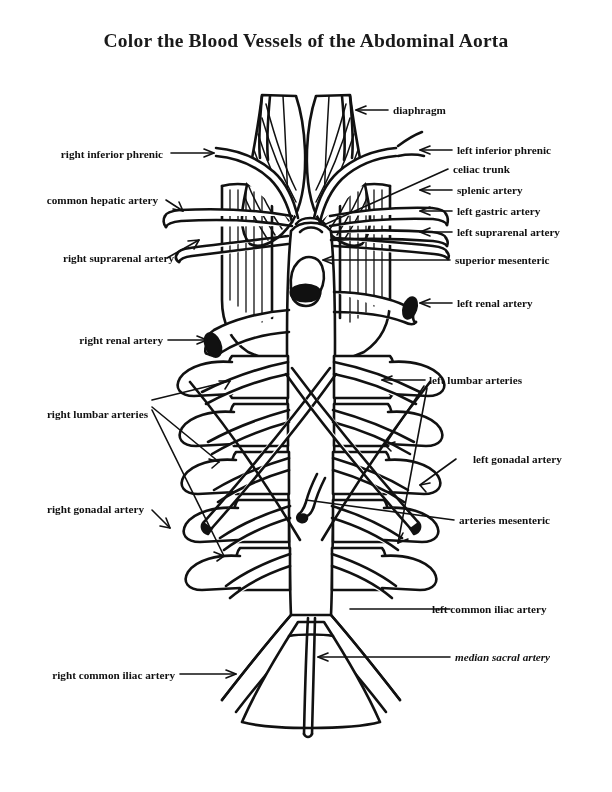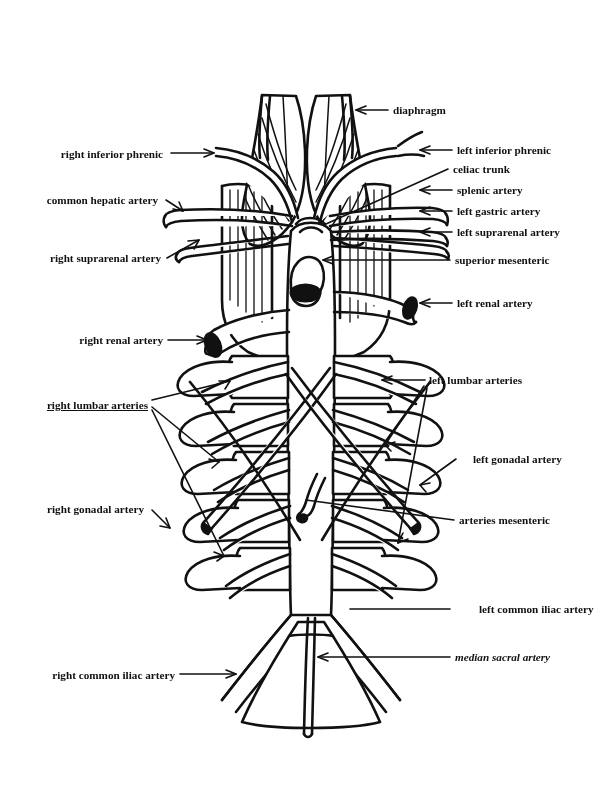--- a/index.html
+++ b/index.html
@@ -51,20 +51,21 @@
     line-height: 1;
   }
   .lbl.r { text-align: left; }
   .lbl.l { text-align: right; transform: translateX(-100%); }
 </style>
 </head>
 <body>
 
 <div id="page">
 
+  <div id="title">Color the Blood Vessels of the Abdominal Aorta</div>
 
   <svg id="figure" viewBox="0 0 612 792">
     <g fill="none" stroke="#111111" stroke-width="2.6" stroke-linecap="round" stroke-linejoin="round">
 
       <g>
         <path d="M262,95 C258,130 250,170 244,200 C240,220 242,235 250,244
                  C262,250 280,240 292,222 C302,205 306,180 305,150
                  C304,126 300,108 296,96 Z" fill="#ffffff"></path>
         <g stroke-width="1.5">
           <path d="M266,104 C274,134 284,166 296,190"></path>
@@ -373,33 +374,33 @@
         <path d="M450,609 L350,609"></path>
 
         <path d="M450,657 L318,657"></path>
         <path d="M318,657 L328,653 M318,657 L328,661" fill="#111111"></path>
       </g>
     </g>
   </svg>
 
   <div class="lbl l" style="left:163px; top:149px;">right inferior phrenic</div>
   <div class="lbl l" style="left:158px; top:195px;">common hepatic artery</div>
-  <div class="lbl l" style="left:161px; top:253px;">right suprarenal artery</div>
+  <div class="lbl l" style="left:174px; top:253px;">right suprarenal artery</div>
   <div class="lbl l" style="left:163px; top:335px;">right renal artery</div>
-  <div class="lbl l" style="left:148px; top:400px;text-decoration:underline;">right lumbar arteries</div>
+  <div class="lbl l" style="left:148px; top:409px;">right lumbar arteries</div>
   <div class="lbl l" style="left:144px; top:504px;">right gonadal artery</div>
   <div class="lbl l" style="left:175px; top:670px;">right common iliac artery</div>
 
   <div class="lbl r" style="left:393px; top:105px;">diaphragm</div>
   <div class="lbl r" style="left:457px; top:145px;">left inferior phrenic</div>
   <div class="lbl r" style="left:453px; top:164px;">celiac trunk</div>
   <div class="lbl r" style="left:457px; top:185px;">splenic artery</div>
   <div class="lbl r" style="left:457px; top:206px;">left gastric artery</div>
   <div class="lbl r" style="left:457px; top:227px;">left suprarenal artery</div>
   <div class="lbl r" style="left:455px; top:255px;">superior mesenteric</div>
   <div class="lbl r" style="left:457px; top:298px;">left renal artery</div>
   <div class="lbl r" style="left:429px; top:375px;">left lumbar arteries</div>
   <div class="lbl r" style="left:461px; top:454px;padding-left:12px;">left gonadal artery</div>
   <div class="lbl r" style="left:459px; top:515px;">arteries mesenteric</div>
-  <div class="lbl r" style="left:479px; top:604px;">left common iliac artery</div>
+  <div class="lbl r" style="left:432px; top:604px;">left common iliac artery</div>
   <div class="lbl r" style="left:455px; top:652px;font-style:italic;">median sacral artery</div>
 
 </div>
 
 </body></html>

